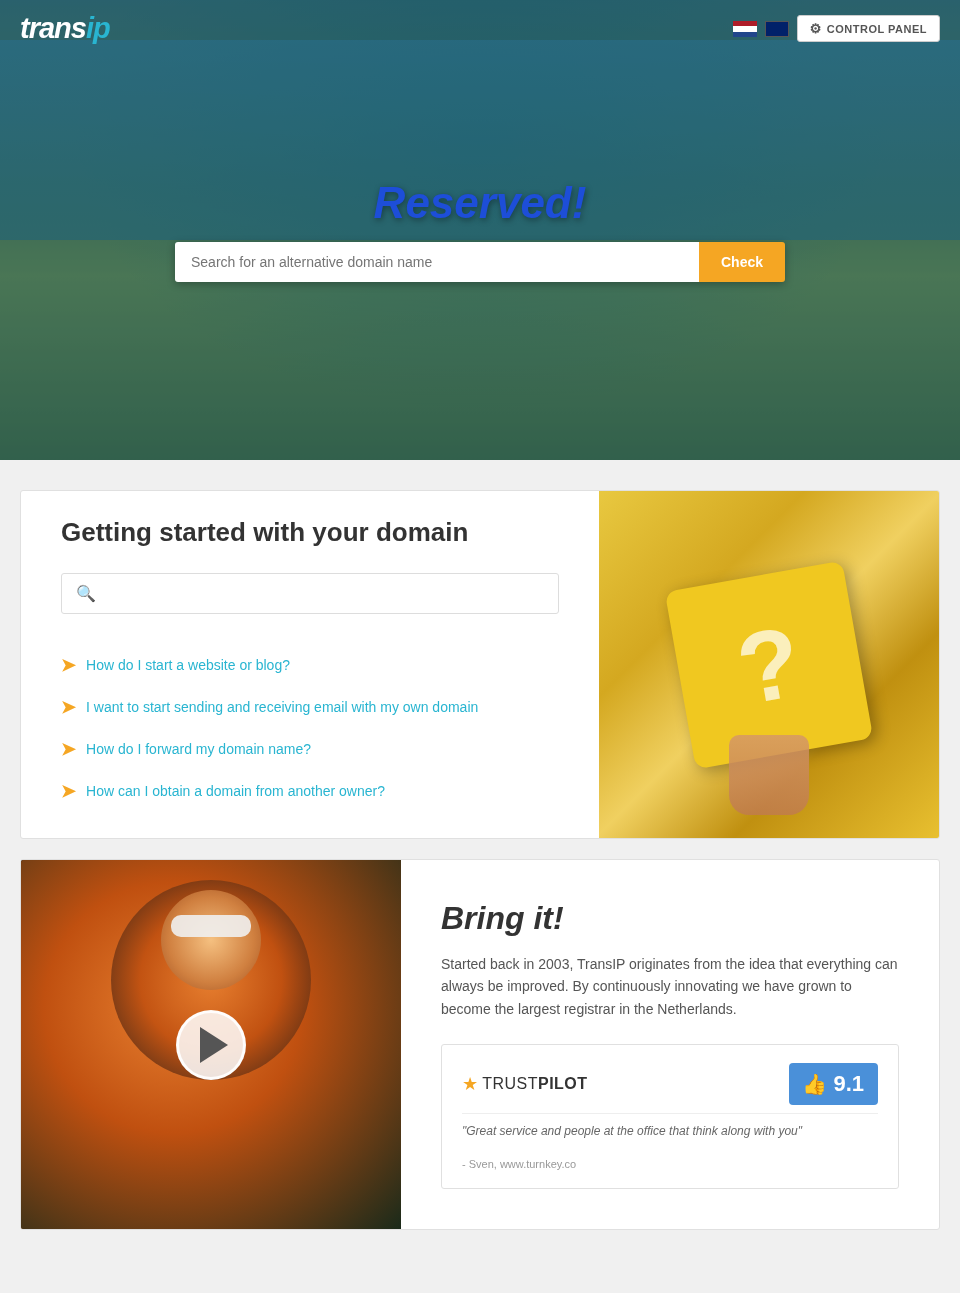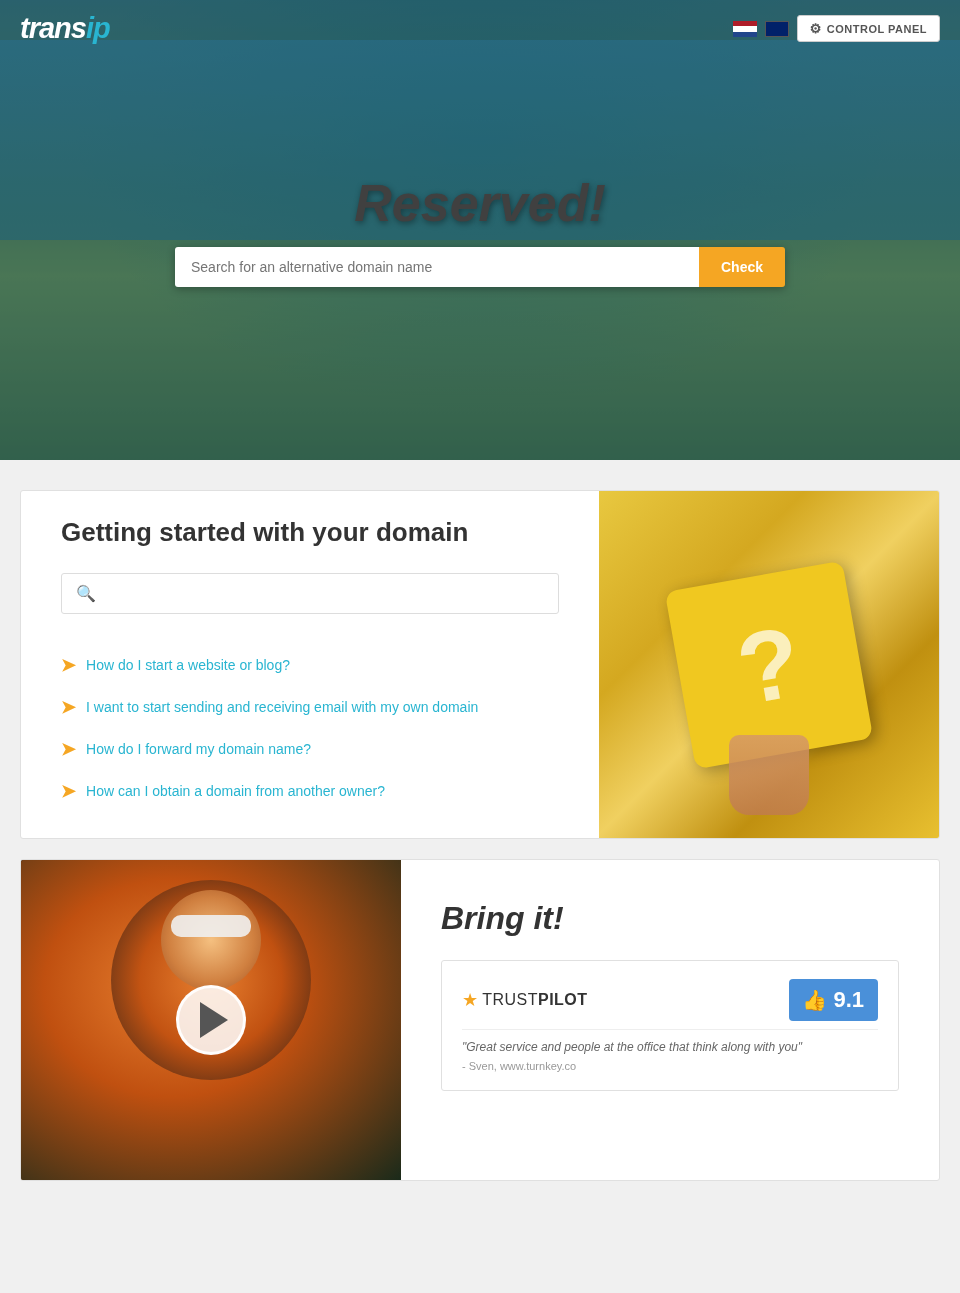--- a/index.html
+++ b/index.html
@@ -95,23 +95,23 @@
       background: rgba(40,80,90,0.35);
     }
     .hero-content {
       position: relative;
       z-index: 5;
       text-align: center;
       width: 100%;
       padding: 20px;
     }
     .hero-title {
-      font-size: 52px;
+      font-size: 44px;
       font-weight: 900;
-      color: #404040;
+      color: #1d4ed8;
       text-shadow: 1px 2px 6px rgba(0,0,0,0.4);
       margin-bottom: 14px;
       font-style: italic;
     }
     .hero-subtitle {
       font-size: 17px;
       color: #fff;
       margin-bottom: 24px;
       font-family: 'Courier New', monospace;
       text-shadow: 1px 1px 3px rgba(0,0,0,0.5);
@@ -293,21 +293,21 @@
       margin-left: 6px;
     }
     .bring-it-right {
       flex: 1;
       padding: 40px 40px;
     }
     .bring-it-title {
       font-size: 32px;
       font-weight: 900;
       color: #333;
-      margin-bottom: 23px;
+      margin-bottom: 16px;
       font-style: italic;
     }
     .bring-it-text {
       font-size: 14px;
       color: #555;
       line-height: 1.6;
       margin-bottom: 24px;
     }
 
     
@@ -357,21 +357,21 @@
     .tp-quote {
       font-size: 12px;
       color: #666;
       font-style: italic;
       border-top: 1px solid #eee;
       padding-top: 10px;
     }
     .tp-author {
       font-size: 11px;
       color: #999;
-      margin-top: 6px;
+      margin-top: 20px;
     }
   </style>
 </head>
 <body>
 
 <div class="header">
   <div class="logo">
     <span class="trans">trans</span><span class="ip" style="color:#29b5d1;">ip</span>
   </div>
   <div class="header-right">
@@ -448,20 +448,21 @@
       <div style="position:absolute; top:20px; left:50%; transform:translateX(-50%); width:200px; height:200px; border-radius:50%; background:radial-gradient(circle, #e88030 0%, #c05010 50%, #1a1a1a 100%); opacity:0.9;"></div>
       <div style="position:absolute; top:30px; left:50%; transform:translateX(-50%); width:100px; height:100px; border-radius:50%; background:radial-gradient(circle, #f5c080 0%, #d08040 60%, #a05020 100%);"></div>
 
       <div style="position:absolute; top:55px; left:50%; transform:translateX(-50%); width:80px; height:22px; background:#f0f0f0; border-radius:10px; opacity:0.9;"></div>
       <div class="play-button">
         <div class="play-icon"></div>
       </div>
     </div>
     <div class="bring-it-right">
       <h2 class="bring-it-title">Bring it!</h2>
+      <p class="bring-it-text">Started back in 2003, TransIP originates from the idea that everything can always be improved. By continuously innovating we have grown to become the largest registrar in the Netherlands.</p>
 
       <div class="trustpilot-box">
         <div class="trustpilot-top">
           <div>
             <div class="trustpilot-logo">
               <span class="tp-star">★</span>
               <span class="tp-text">
                 <span class="trust">TRUST</span><strong>PILOT</strong>
               </span>
             </div>

